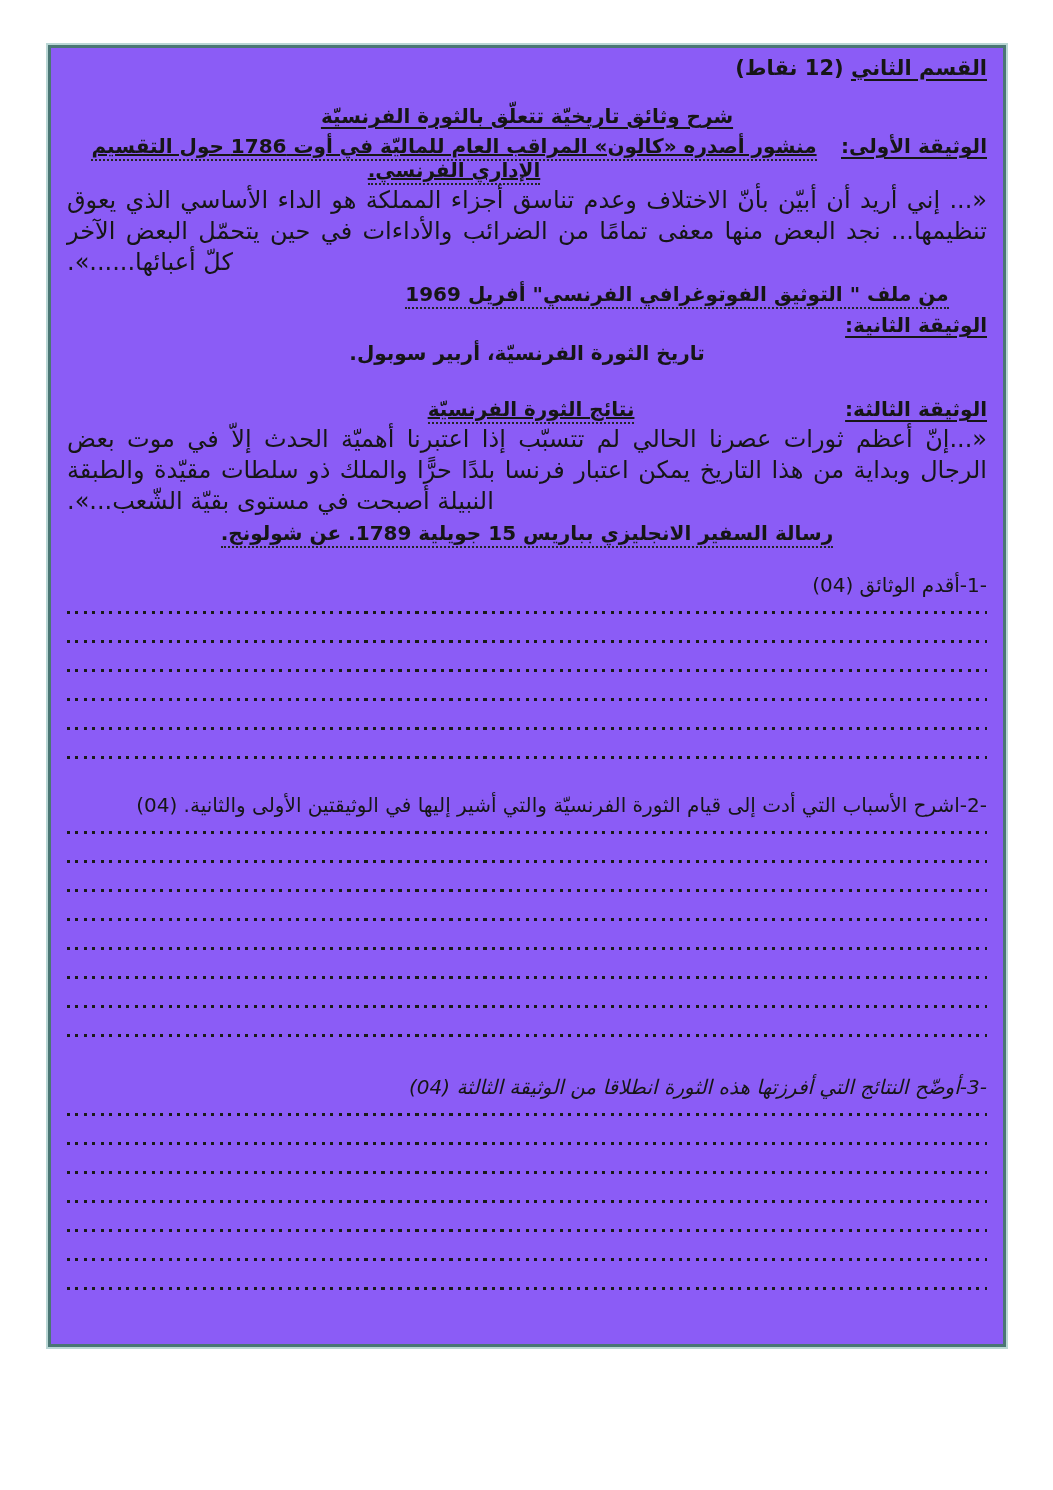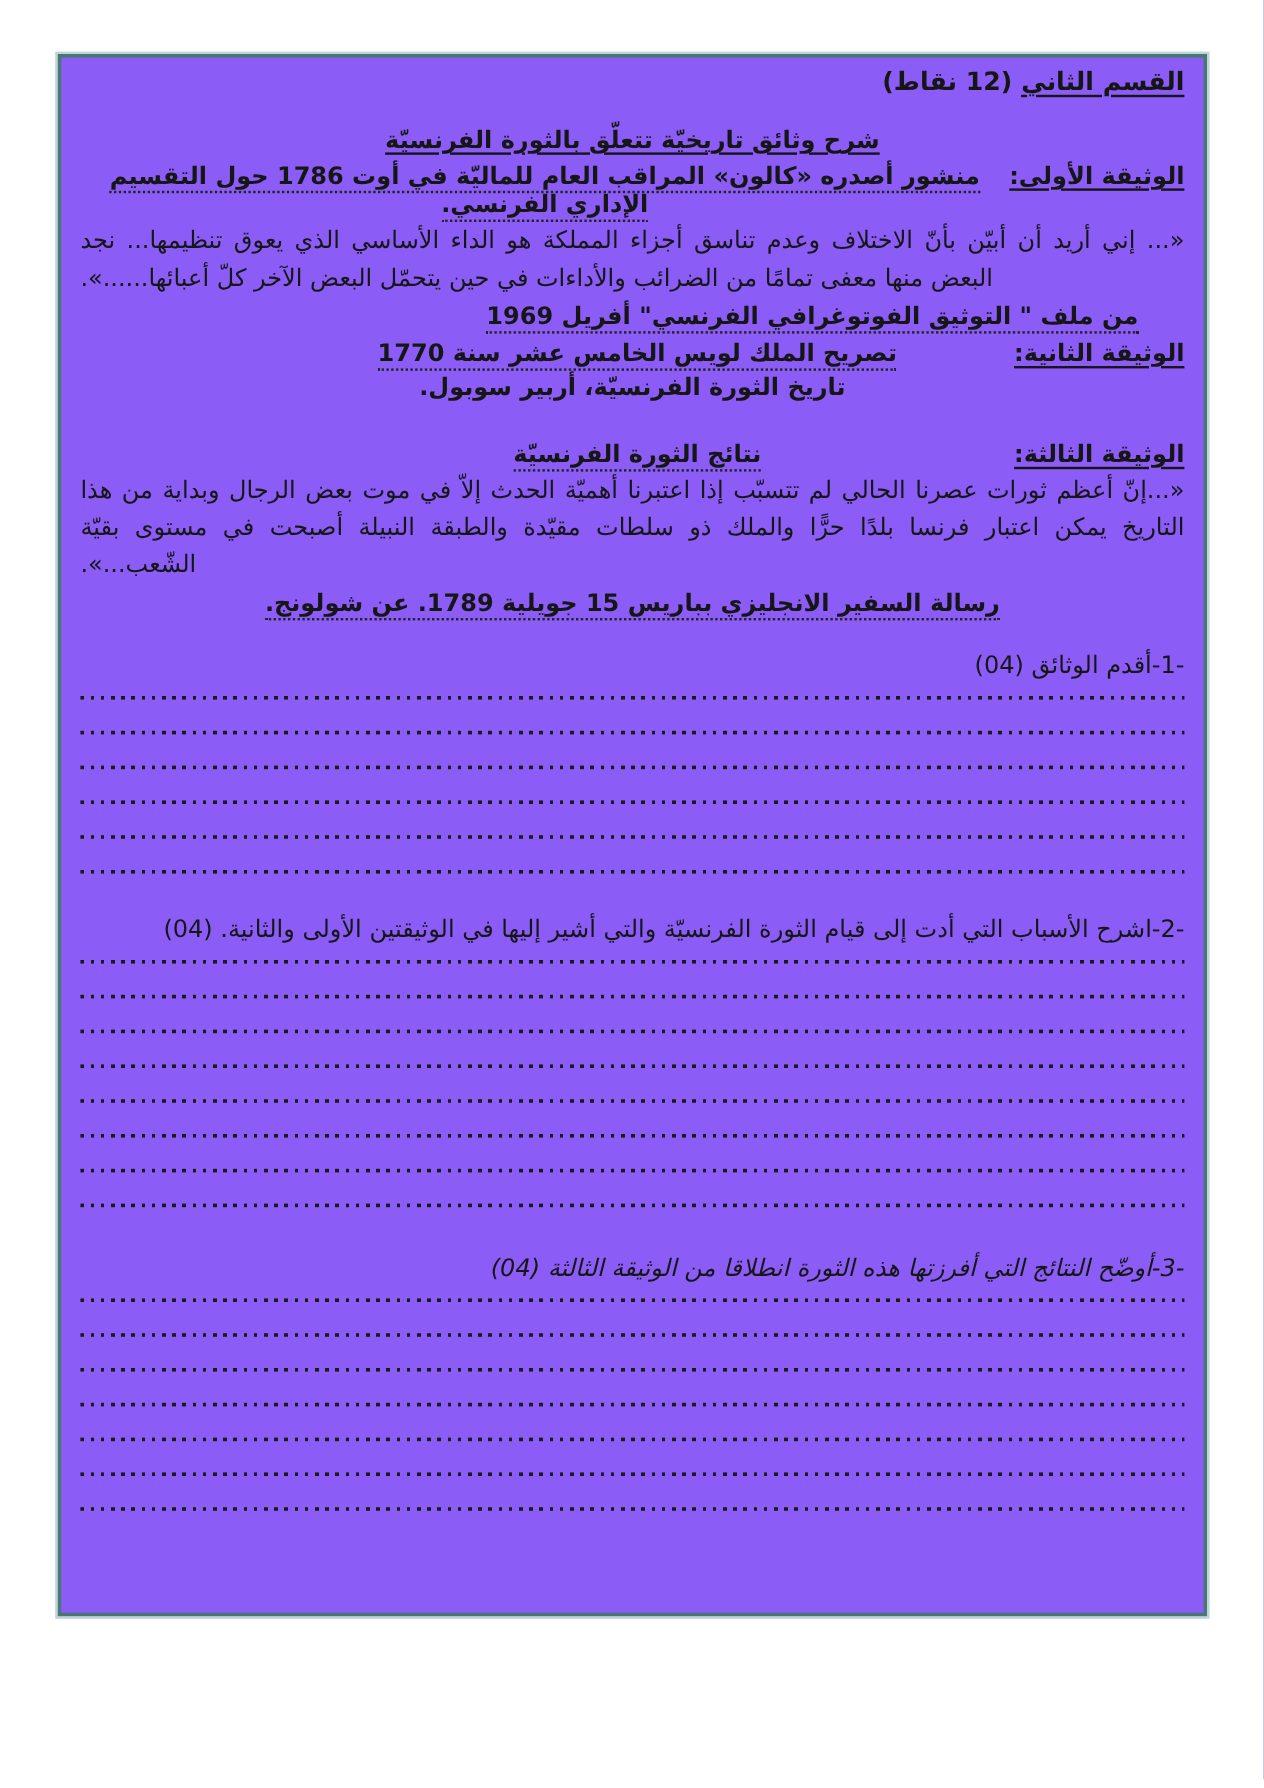--- a/index.html
+++ b/index.html
@@ -12,23 +12,23 @@
     box-sizing:border-box;background:#8b5cf6;
     border:3px solid #4a7674;outline:2px solid #bad7d5;
     direction:rtl;padding:4px 16px 10px 16px;overflow:hidden;
   }
   .u-solid{text-decoration:underline;text-decoration-thickness:2px;text-underline-offset:4px;}
   .u-dotted{border-bottom:2px dotted #242424;padding-bottom:1px;}
   .header-row{text-align:right;font-size:21px;font-weight:bold;margin-top:4px;}
   .subtitle-row{text-align:center;font-size:20px;font-weight:bold;margin-top:24px;margin-bottom:6px;}
   .doc-header{display:flex;align-items:baseline;font-weight:bold;font-size:20px;margin-top:3px;}
   .doc-label{white-space:nowrap;}
-  .doc-title-wrap{flex:1;text-align:center;}
+  .doc-title-wrap{flex:1;text-align:center;text-decoration:underline;}
   .doc-title-wrap.nudge-right{padding-inline-end:150px;}
-  .quote{font-size:20px;line-height:31px;text-align:justify;text-align-last:left;margin:3px 0 2px 0;}
+  .quote{font-size:24px;line-height:31px;text-align:justify;text-align-last:left;margin:3px 0 2px 0;}
   .source-row{text-align:center;font-weight:bold;font-size:20px;margin:4px 0 7px 0;}
   .source-row.shift-left{padding-inline-start:0;padding-inline-end:300px;}
   .doc-gap{height:22px;}
   .question{font-size:20px;}
   .q1{margin-top:28px;}
   .q2{margin-top:34px;}
   .q3{margin-top:38px;font-style:italic;}
   .answer-lines{margin-top:0;}
   .dotline{
     height:3px;margin-top:26px;
@@ -56,23 +56,20 @@
       <span class="u-dotted">منشور أصدره «كالون» المراقب العام للماليّة في أوت 1786 حول التقسيم الإداري الفرنسي.</span>
     </span>
   </div>
   <div class="quote">«... إني أريد أن أبيّن بأنّ الاختلاف وعدم تناسق أجزاء المملكة هو الداء الأساسي الذي يعوق تنظيمها... نجد البعض منها معفى تمامًا من الضرائب والأداءات في حين يتحمّل البعض الآخر كلّ أعبائها......».</div>
   <div class="source-row shift-left">
     <span class="u-dotted">من ملف " التوثيق الفوتوغرافي الفرنسي" أفريل 1969</span>
   </div>
 
   <div class="doc-header">
     <span class="doc-label u-solid">الوثيقة الثانية:</span>
-    <span class="doc-title-wrap nudge-right">
-      <span class="u-dotted">تصريح الملك لويس الخامس عشر سنة 1770</span>
-    </span>
   </div>
   <div class="source-row">
     <span>تاريخ الثورة الفرنسيّة، أربير سوبول.</span>
   </div>
 
   <div class="doc-gap"></div>
 
   <div class="doc-header">
     <span class="doc-label u-solid">الوثيقة الثالثة:</span>
     <span class="doc-title-wrap nudge-right">

